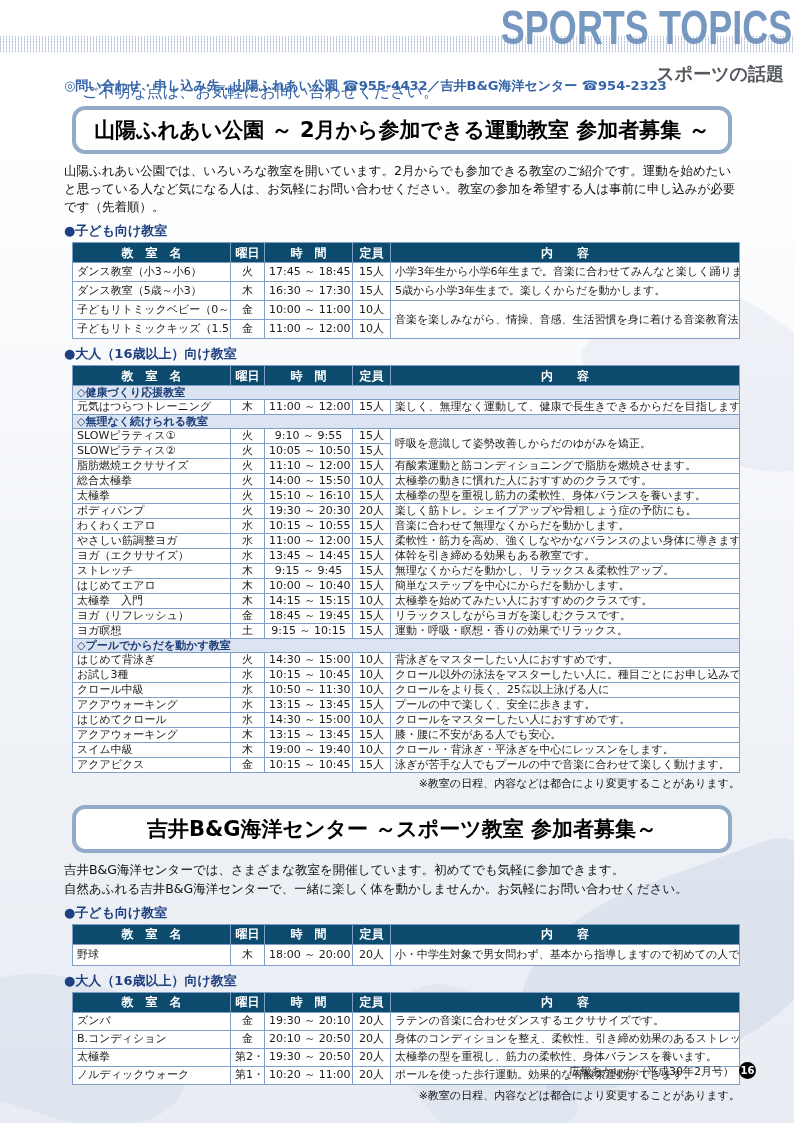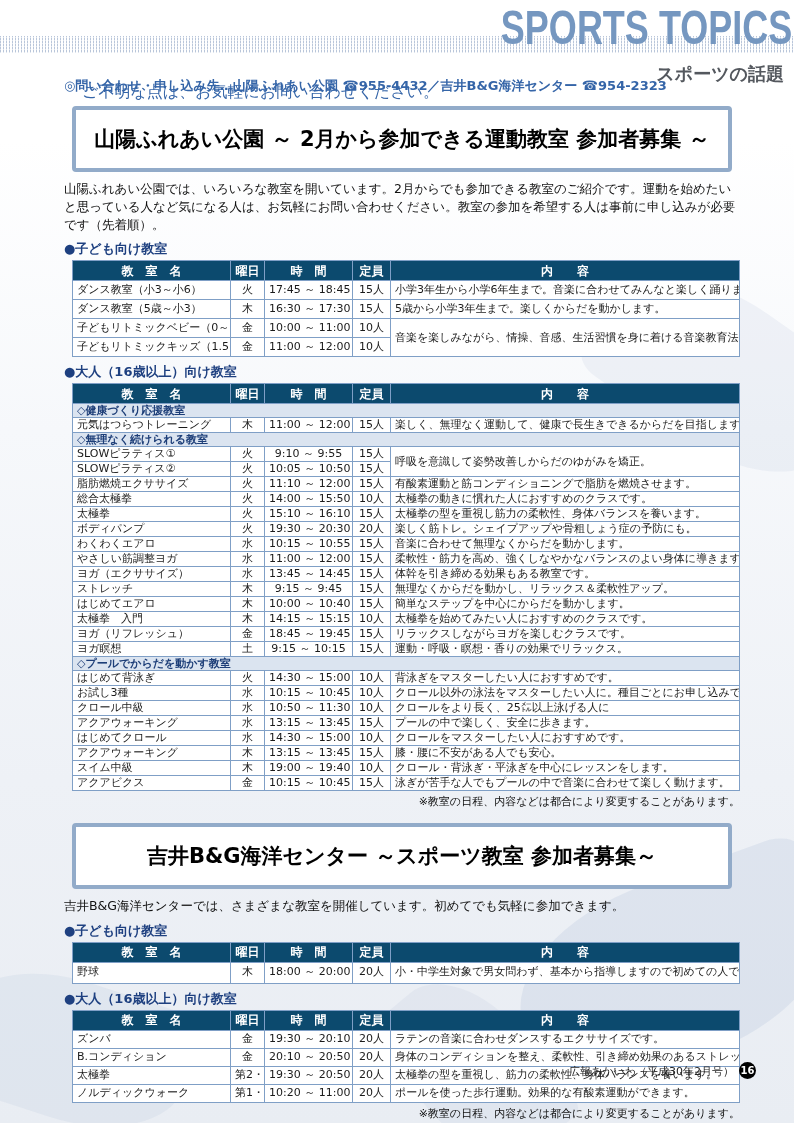--- a/index.html
+++ b/index.html
@@ -30,22 +30,22 @@
     transform:scaleX(.8) scaleY(1.05); transform-origin:100% 0;
     font-family:"Liberation Sans", sans-serif; line-height:1;
   }
   .topic-label { position:absolute; right:10px; top:62px; font-size:18px; font-weight:bold; color:#54585e; }
   .contact { position:absolute; left:64px; top:77px; font-size:13px; font-weight:bold; color:#3565a8; white-space:nowrap; }
   .contact-note { position:absolute; left:82px; top:82px; font-size:16px; color:#3565a8; white-space:nowrap; }
 
   
   .content { padding:0 54px 0 64px; position:relative; }
   .title-box {
-    margin:6px 8px 8px 8px; border:4px solid #92abc9; border-radius:4px; background:#fff;
-    text-align:center; font-size:21px; font-weight:bold; color:#000; padding:15px 4px;
+    margin:6px 8px 8px 8px; border:4px solid #92abc9; border-radius:13px; background:#fff;
+    text-align:center; font-size:21px; font-weight:bold; color:#000; padding:6px 4px;
     white-space:nowrap; overflow:hidden;
   }
   .intro { font-size:12.5px; line-height:1.45; margin:2px 0 6px 0; color:#111; }
   .tbl-label { font-size:13px; font-weight:bold; color:#1e4080; margin:6px 0 2px 0; }
 
   table { width:668px; margin-left:8px; border-collapse:collapse; table-layout:fixed; background:#fff; }
   col:nth-child(1){ width:158px; } col:nth-child(2){ width:34px; }
   col:nth-child(3){ width:88px; }  col:nth-child(4){ width:38px; } col:nth-child(5){ width:auto; }
   th {
     background:#0c4a6e; color:#fff; font-weight:bold; font-size:12px; height:20px;
@@ -330,20 +330,21 @@
             <td class="c">15人</td>
             <td class="l">泳ぎが苦手な人でもプールの中で音楽に合わせて楽しく動けます。</td>
           </tr>
         </tbody>
       </table>
     <div class="note">※教室の日程、内容などは都合により変更することがあります。</div>
 
     <div class="title-box" style="margin-top:14px;">吉井B&amp;G海洋センター ～スポーツ教室 参加者募集～</div>
     <div class="intro">
       <span>吉井B&amp;G海洋センターでは、さまざまな教室を開催しています。初めてでも気軽に参加できます。</span><br>
+      <span>自然あふれる吉井B&amp;G海洋センターで、一緒に楽しく体を動かしませんか。お気軽にお問い合わせください。</span>
     </div>
 
     <div class="tbl-label">●子ども向け教室</div>
     <table class="t-kids2">
         <colgroup>
           <col>
           <col>
           <col>
           <col>
           <col>

